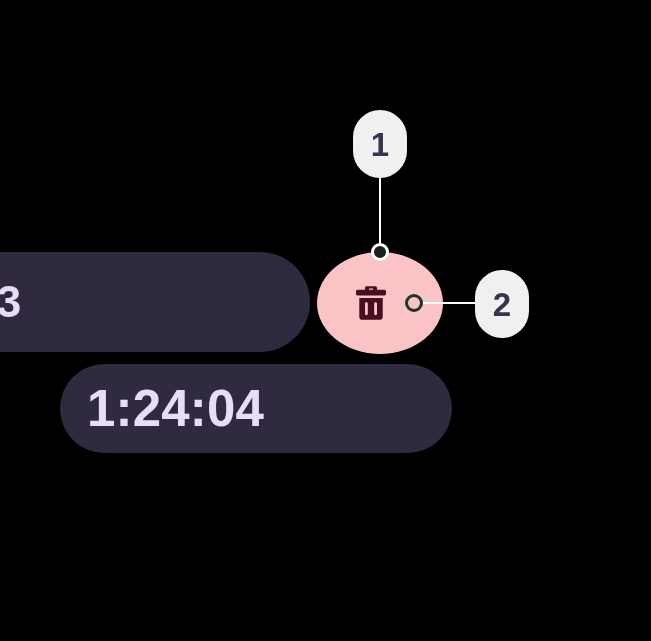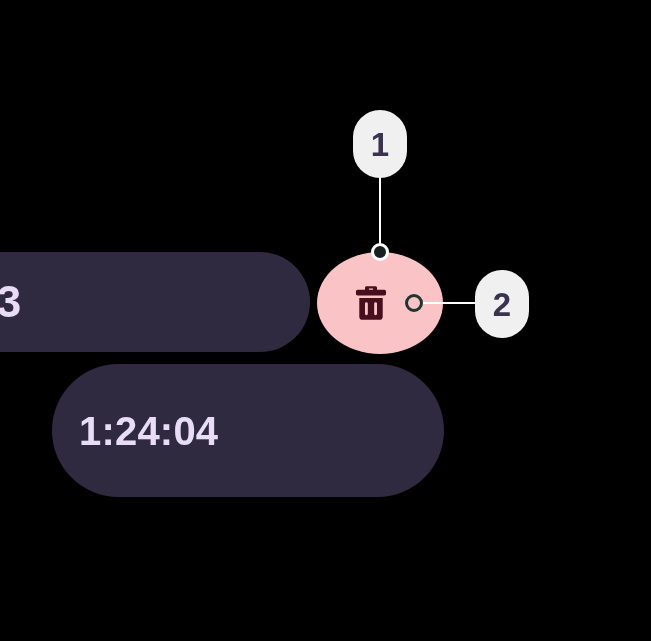--- a/index.html
+++ b/index.html
@@ -41,26 +41,26 @@
   #chip-count {
     left: -150px;
     top: 252px;
     width: 460px;
     height: 100px;
     padding-left: 122px;
     font-size: 44px;
   }
 
   #chip-duration {
-    left: 52px;
+    left: 60px;
     top: 364px;
     width: 392px;
-    height: 133px;
+    height: 89px;
     padding-left: 27px;
-    font-size: 40px;
+    font-size: 51px;
   }
 
   .chip-label {
     line-height: 1;
   }
 
   
   #delete-button {
     position: absolute;
     left: 317px;

